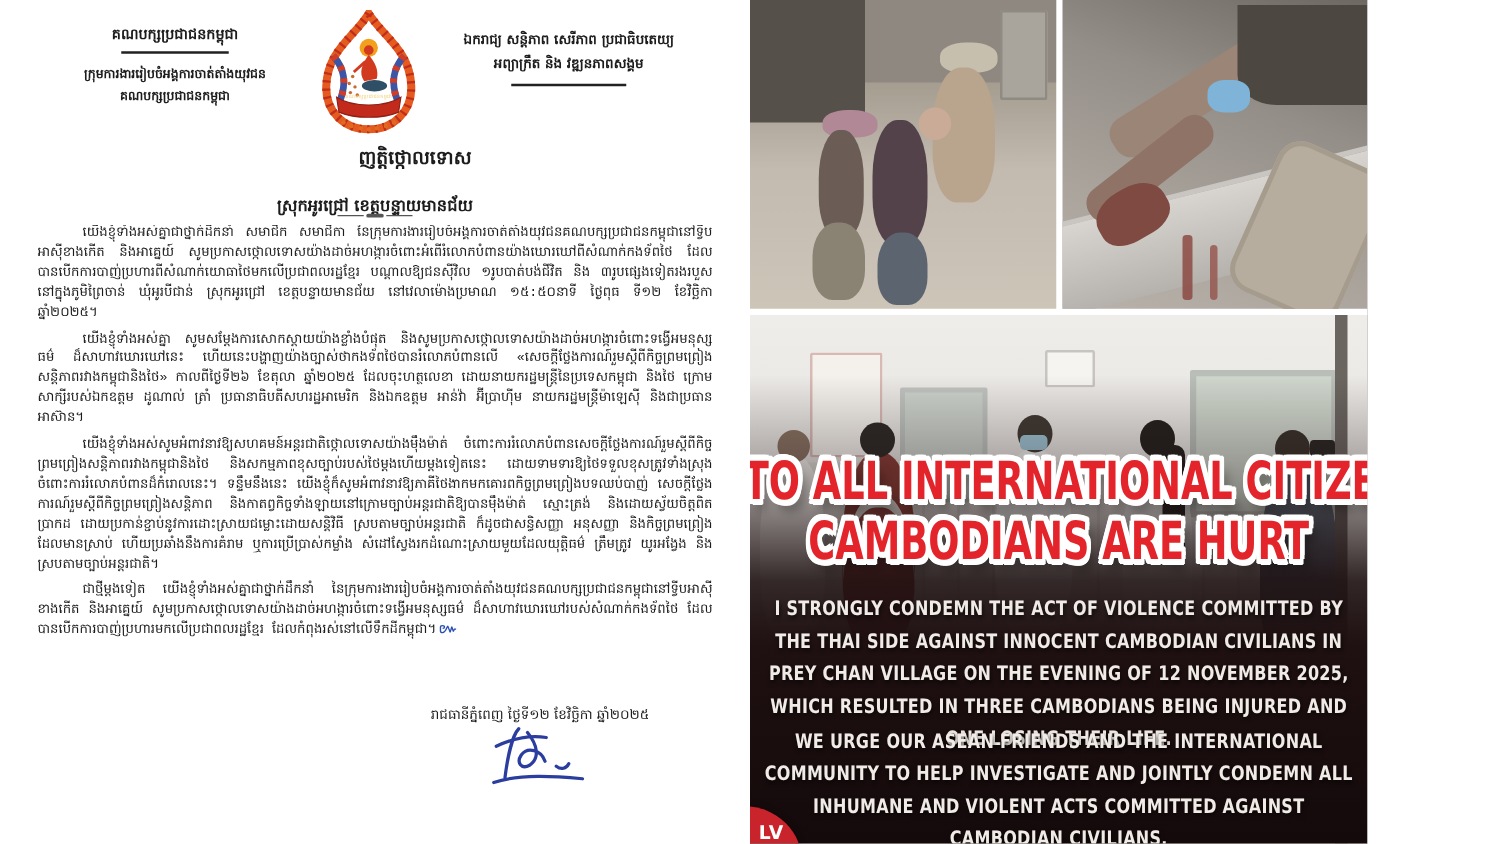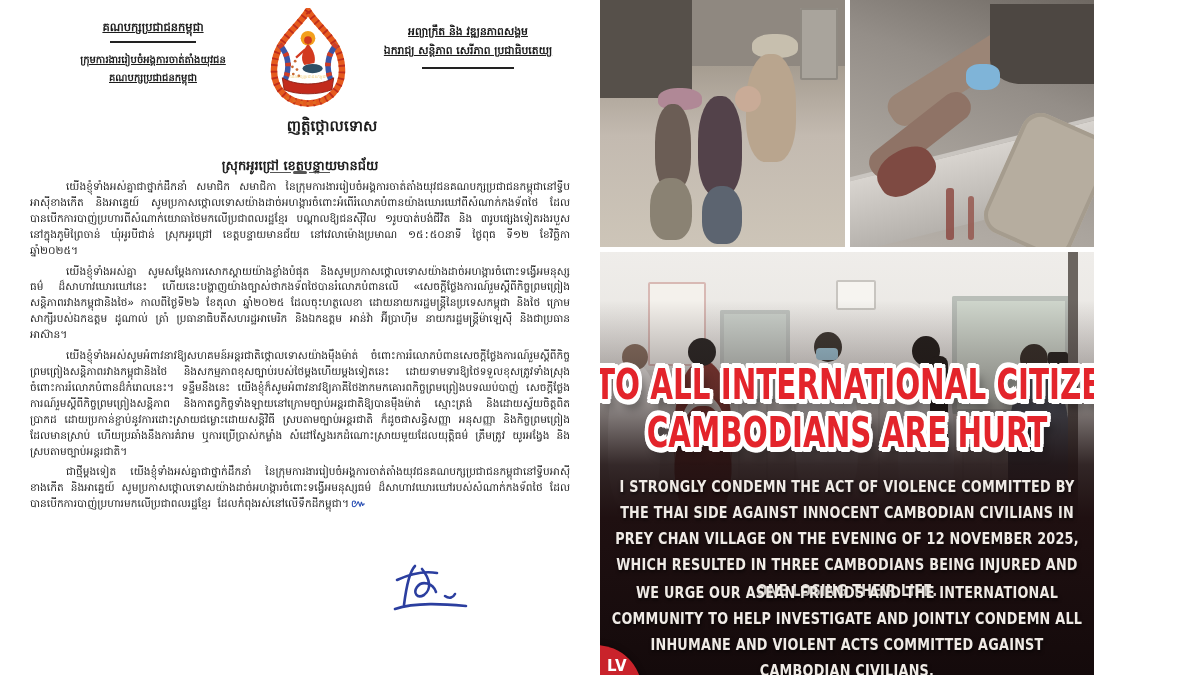--- a/index.html
+++ b/index.html
@@ -1,21 +1,21 @@
 <!DOCTYPE html>
 <html><head>
 <meta charset="utf-8">
 <style>
   html,body{margin:0;padding:0;background:#ffffff;}
   .stage{position:relative;width:1200px;height:675px;background:#ffffff;overflow:hidden;
          font-family:"DejaVu Sans",sans-serif;}
 
   
   .doc{position:absolute;left:0;top:0;width:600px;height:675px;background:#ffffff;overflow:hidden;color:#1c1c1c;}
-  .doc-header{position:absolute;top:6px;left:18px;width:564px;display:flex;justify-content:flex-end;text-decoration:underline;}
+  .doc-header{position:absolute;top:6px;left:18px;width:564px;display:flex;justify-content:center;}
   .hdr-left{width:218px;text-align:center;margin-top:14px;}
   .hl-party{font-size:11.5px;font-weight:bold;}
   .hl-rule{width:86px;height:2px;background:#222;margin:4px auto 8px auto;}
   .hl-org{font-size:10px;font-weight:bold;line-height:1.75;}
   .logo-wrap{position:relative;width:92px;height:112px;margin-top:2px;}
   .logo-wrap svg{display:block;}
   .logo-banner-text{position:absolute;left:0;top:66px;width:100%;text-align:center;
                     font-size:4px;color:#f3cf7a;letter-spacing:.2px;}
   .hdr-right{width:228px;text-align:center;margin-top:16px;}
   .hr-motto{font-size:10.8px;font-weight:bold;line-height:1.8;}
@@ -115,22 +115,22 @@
           <circle cx="43" cy="103" r="2" fill="#e06a22"></circle>
             <circle cx="50" cy="104" r="2" fill="#e06a22"></circle>
           <circle cx="57" cy="103" r="2" fill="#e06a22"></circle>
             <circle cx="65" cy="101" r="2" fill="#e06a22"></circle>
           <circle cx="72" cy="98" r="2" fill="#e06a22"></circle>
         </svg>
         <span class="logo-banner-text">គណបក្សប្រជាជនកម្ពុជា</span>
       </div>
 
       <div class="hdr-right">
+        <div class="hr-motto">ឯករាជ្យ សន្តិភាព សេរីភាព ប្រជាធិបតេយ្យ</div>
         <div class="hr-motto">អព្យាក្រឹត និង វឌ្ឍនភាពសង្គម</div>
-        <div class="hr-motto">ឯករាជ្យ សន្តិភាព សេរីភាព ប្រជាធិបតេយ្យ</div>
         <div class="hr-rule"></div>
       </div>
     </div>
 
     <h1 class="doc-title">ញត្តិថ្កោលទោស</h1>
     <h2 class="doc-subtitle">
       <br>
       <span>ស្រុកអូរជ្រៅ ខេត្តបន្ទាយមានជ័យ</span>
     </h2>
     <div class="doc-divider">
@@ -140,20 +140,21 @@
     </div>
 
     <div class="doc-body">
       <p>យើងខ្ញុំទាំងអស់គ្នាជាថ្នាក់ដឹកនាំ សមាជិក សមាជិកា នៃក្រុមការងាររៀបចំអង្គការចាត់តាំងយុវជនគណបក្សប្រជាជនកម្ពុជានៅទ្វីបអាស៊ីខាងកើត និងអាគ្នេយ៍ សូមប្រកាសថ្កោលទោសយ៉ាងដាច់អហង្ការចំពោះអំពើរំលោភបំពានយ៉ាងឃោរឃៅពីសំណាក់កងទ័ពថៃ ដែលបានបើកការបាញ់ប្រហារពីសំណាក់យោធាថៃមកលើប្រជាពលរដ្ឋខ្មែរ បណ្តាលឱ្យជនស៊ីវិល ១រូបបាត់បង់ជីវិត និង ៣រូបផ្សេងទៀតរងរបួស នៅក្នុងភូមិព្រៃចាន់ ឃុំអូរបីជាន់ ស្រុកអូរជ្រៅ ខេត្តបន្ទាយមានជ័យ នៅវេលាម៉ោងប្រមាណ ១៥:៥០នាទី ថ្ងៃពុធ ទី១២ ខែវិច្ឆិកា ឆ្នាំ២០២៥។</p>
       <p>យើងខ្ញុំទាំងអស់គ្នា សូមសម្តែងការសោកស្តាយយ៉ាងខ្លាំងបំផុត និងសូមប្រកាសថ្កោលទោសយ៉ាងដាច់អហង្ការចំពោះទង្វើអមនុស្សធម៌ ដ៏សាហាវឃោរឃៅនេះ ហើយនេះបង្ហាញយ៉ាងច្បាស់ថាកងទ័ពថៃបានរំលោភបំពានលើ «សេចក្តីថ្លែងការណ៍រួមស្តីពីកិច្ចព្រមព្រៀងសន្តិភាពរវាងកម្ពុជានិងថៃ» កាលពីថ្ងៃទី២៦ ខែតុលា ឆ្នាំ២០២៥ ដែលចុះហត្ថលេខា ដោយនាយករដ្ឋមន្ត្រីនៃប្រទេសកម្ពុជា និងថៃ ក្រោមសាក្សីរបស់ឯកឧត្តម ដូណាល់ ត្រាំ ប្រធានាធិបតីសហរដ្ឋអាមេរិក និងឯកឧត្តម អាន់វ៉ា អ៊ីប្រាហ៊ីម នាយករដ្ឋមន្ត្រីម៉ាឡេស៊ី និងជាប្រធានអាស៊ាន។</p>
       <p>យើងខ្ញុំទាំងអស់សូមអំពាវនាវឱ្យសហគមន៍អន្តរជាតិថ្កោលទោសយ៉ាងមុឹងម៉ាត់ ចំពោះការរំលោភបំពានសេចក្តីថ្លែងការណ៍រួមស្តីពីកិច្ចព្រមព្រៀងសន្តិភាពរវាងកម្ពុជានិងថៃ និងសកម្មភាពខុសច្បាប់របស់ថៃម្តងហើយម្តងទៀតនេះ ដោយទាមទារឱ្យថៃទទួលខុសត្រូវទាំងស្រុងចំពោះការរំលោភបំពានដ៏កំរោលនេះ។ ទន្ទឹមនឹងនេះ យើងខ្ញុំក៏សូមអំពាវនាវឱ្យភាគីថៃងាកមកគោរពកិច្ចព្រមព្រៀងបទឈប់បាញ់ សេចក្តីថ្លែងការណ៍រួមស្តីពីកិច្ចព្រមព្រៀងសន្តិភាព និងកាតព្វកិច្ចទាំងឡាយនៅក្រោមច្បាប់អន្តរជាតិឱ្យបានមុឹងម៉ាត់ ស្មោះត្រង់ និងដោយស្វ័យចិត្តពិតប្រាកដ ដោយប្រកាន់ខ្ជាប់នូវការដោះស្រាយជម្លោះដោយសន្តិវិធី ស្របតាមច្បាប់អន្តរជាតិ ក៏ដូចជាសន្ធិសញ្ញា អនុសញ្ញា និងកិច្ចព្រមព្រៀងដែលមានស្រាប់ ហើយប្រឆាំងនឹងការគំរាម ឬការប្រើប្រាស់កម្លាំង សំដៅស្វែងរកដំណោះស្រាយមួយដែលយុត្តិធម៌ ត្រឹមត្រូវ យូរអង្វែង និងស្របតាមច្បាប់អន្តរជាតិ។</p>
       <p><span>ជាថ្មីម្តងទៀត យើងខ្ញុំទាំងអស់គ្នាជាថ្នាក់ដឹកនាំ នៃក្រុមការងាររៀបចំអង្គការចាត់តាំងយុវជនគណបក្សប្រជាជនកម្ពុជានៅទ្វីបអាស៊ីខាងកើត និងអាគ្នេយ៍ សូមប្រកាសថ្កោលទោសយ៉ាងដាច់អហង្ការចំពោះទង្វើអមនុស្សធម៌ ដ៏សាហាវឃោរឃៅរបស់សំណាក់កងទ័ពថៃ ដែលបានបើកការបាញ់ប្រហារមកលើប្រជាពលរដ្ឋខ្មែរ ដែលកំពុងរស់នៅលើទឹកដីកម្ពុជា។</span><span class="end-mark">៚</span></p>
     </div>
 
     <div class="sig-block">
+      <div>រាជធានីភ្នំពេញ ថ្ងៃទី១២ ខែវិច្ឆិកា ឆ្នាំ២០២៥</div>
       <svg class="sig-svg" width="84" height="54" viewBox="0 0 84 54">
         <g fill="none" stroke="#2b3e9f" stroke-width="2.6" stroke-linecap="round">
           <path d="M14 44 C16 28 20 10 25 5"></path>
           <path d="M7 19 C22 12 36 10 47 12"></path>
           <path d="M32 8 C40 18 42 28 34 34 C27 38 23 32 27 26 C32 19 43 22 46 31"></path>
           <path d="M55 35 C59 38 63 37 65 33"></path>
           <path d="M5 48 C26 41 54 43 76 45"></path>
         </g>
       </svg>
 

